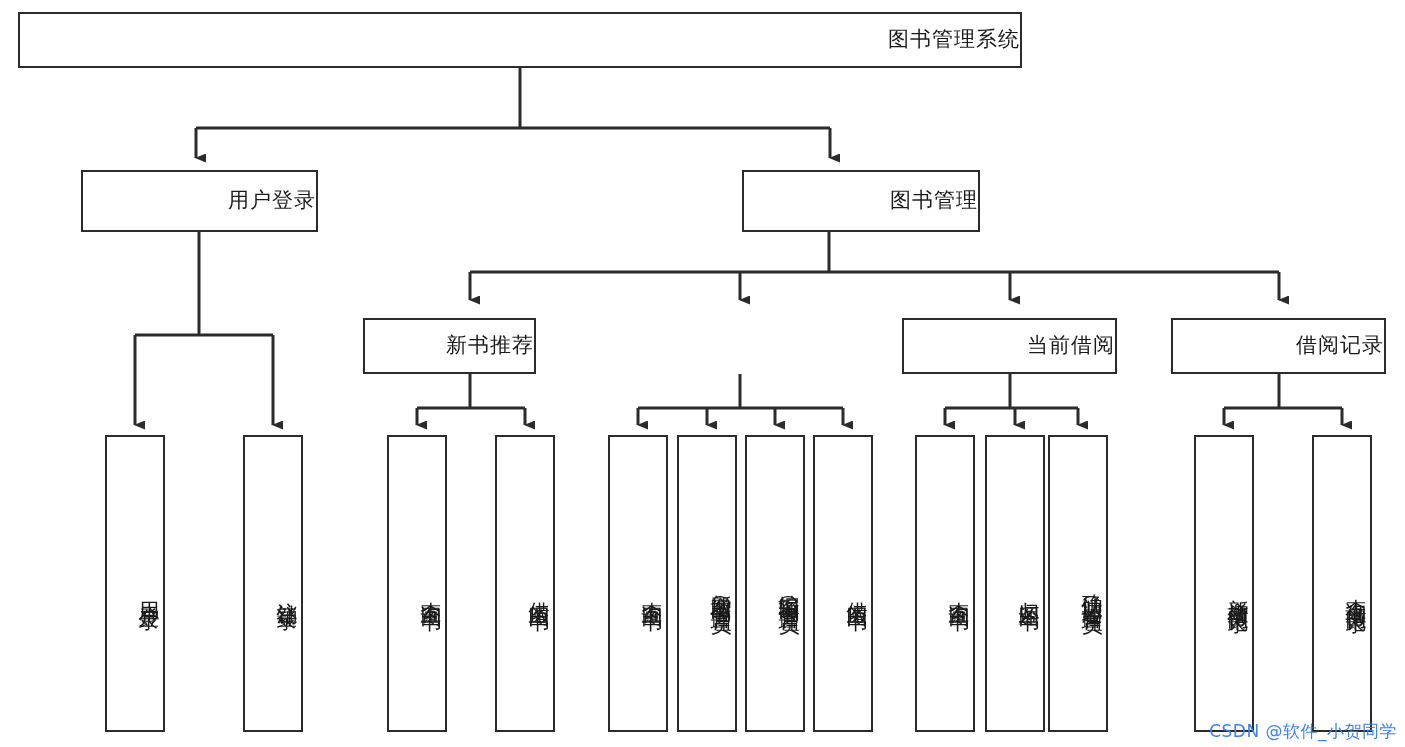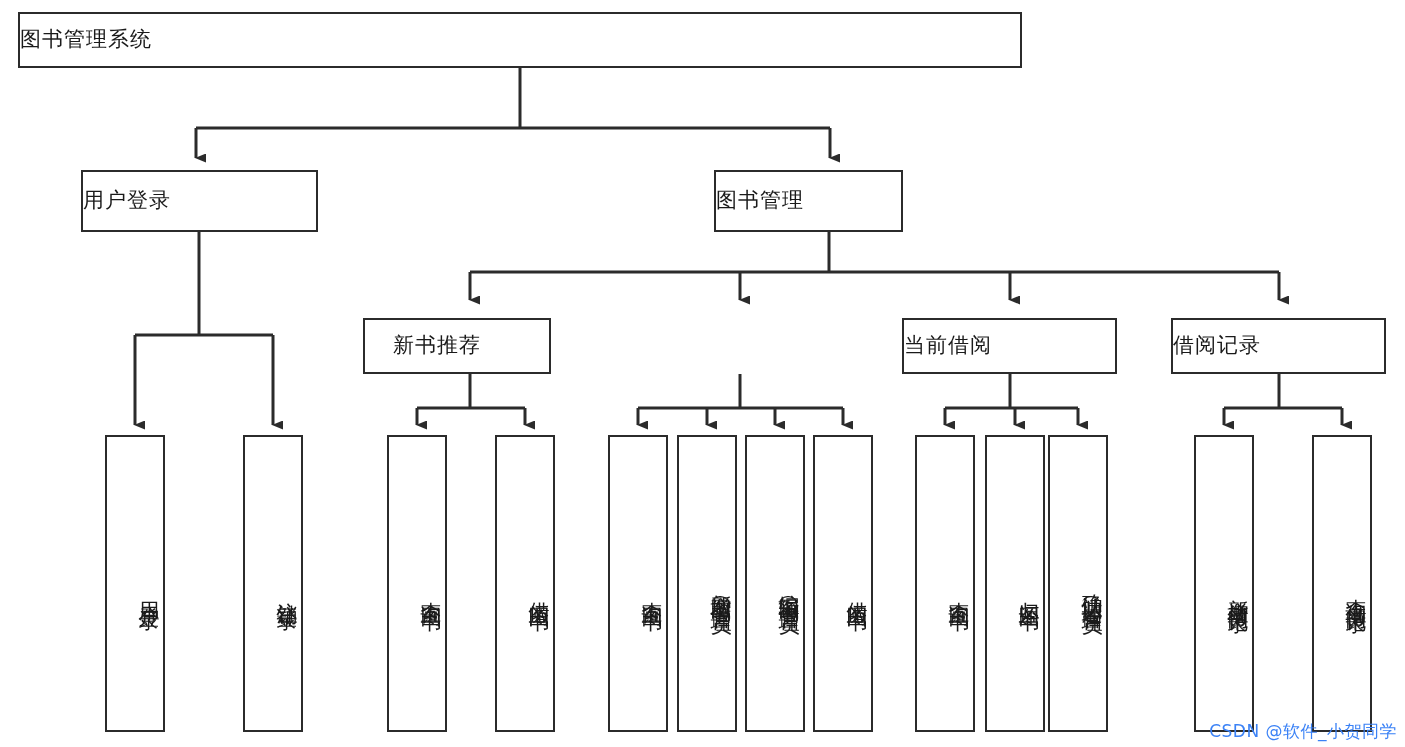--- a/index.html
+++ b/index.html
@@ -26,21 +26,21 @@
     height: 747px;
     pointer-events: none;
   }
   .node {
     position: absolute;
     box-sizing: border-box;
     background: #ffffff;
     border: 2px solid #2b2b2b;
     display: flex;
     align-items: center;
-    justify-content: flex-start;
+    justify-content: flex-end;
     color: #1a1a1a;
     z-index: 2;
   }
   .node.horizontal {
     font-size: 21px;
     line-height: 1.2;
     letter-spacing: 1px;
   }
   .node.vertical {
     writing-mode: vertical-rl;
@@ -124,25 +124,25 @@
     </g>
   </svg>
 
   <div class="node horizontal" style="left:18px; top:12px; width:1004px; height:56px;">
     <span class="label">图书管理系统</span>
   </div>
 
   <div class="node horizontal" style="left:81px; top:170px; width:237px; height:62px;">
     <span class="label">用户登录</span>
   </div>
-  <div class="node horizontal" style="left:714px; top:170px; width:189px; height:62px;">
+  <div class="node horizontal" style="left:742px; top:170px; width:238px; height:62px;">
     <span class="label">图书管理</span>
   </div>
 
-  <div class="node horizontal" style="left:363px; top:318px; width:188px; height:56px;padding-left:28px;">
+  <div class="node horizontal" style="left:363px; top:318px; width:173px; height:56px;padding-left:28px;">
     <span class="label">新书推荐</span>
   </div>
   <div class="node horizontal" style="left:1171px; top:318px; width:215px; height:56px;">
     <span class="label">借阅记录</span>
   </div>
   <div class="node horizontal" style="left:902px; top:318px; width:215px; height:56px;">
     <span class="label">当前借阅</span>
   </div>
 
   <div class="node vertical" style="left:105px; top:435px; width:60px; height:297px;">

